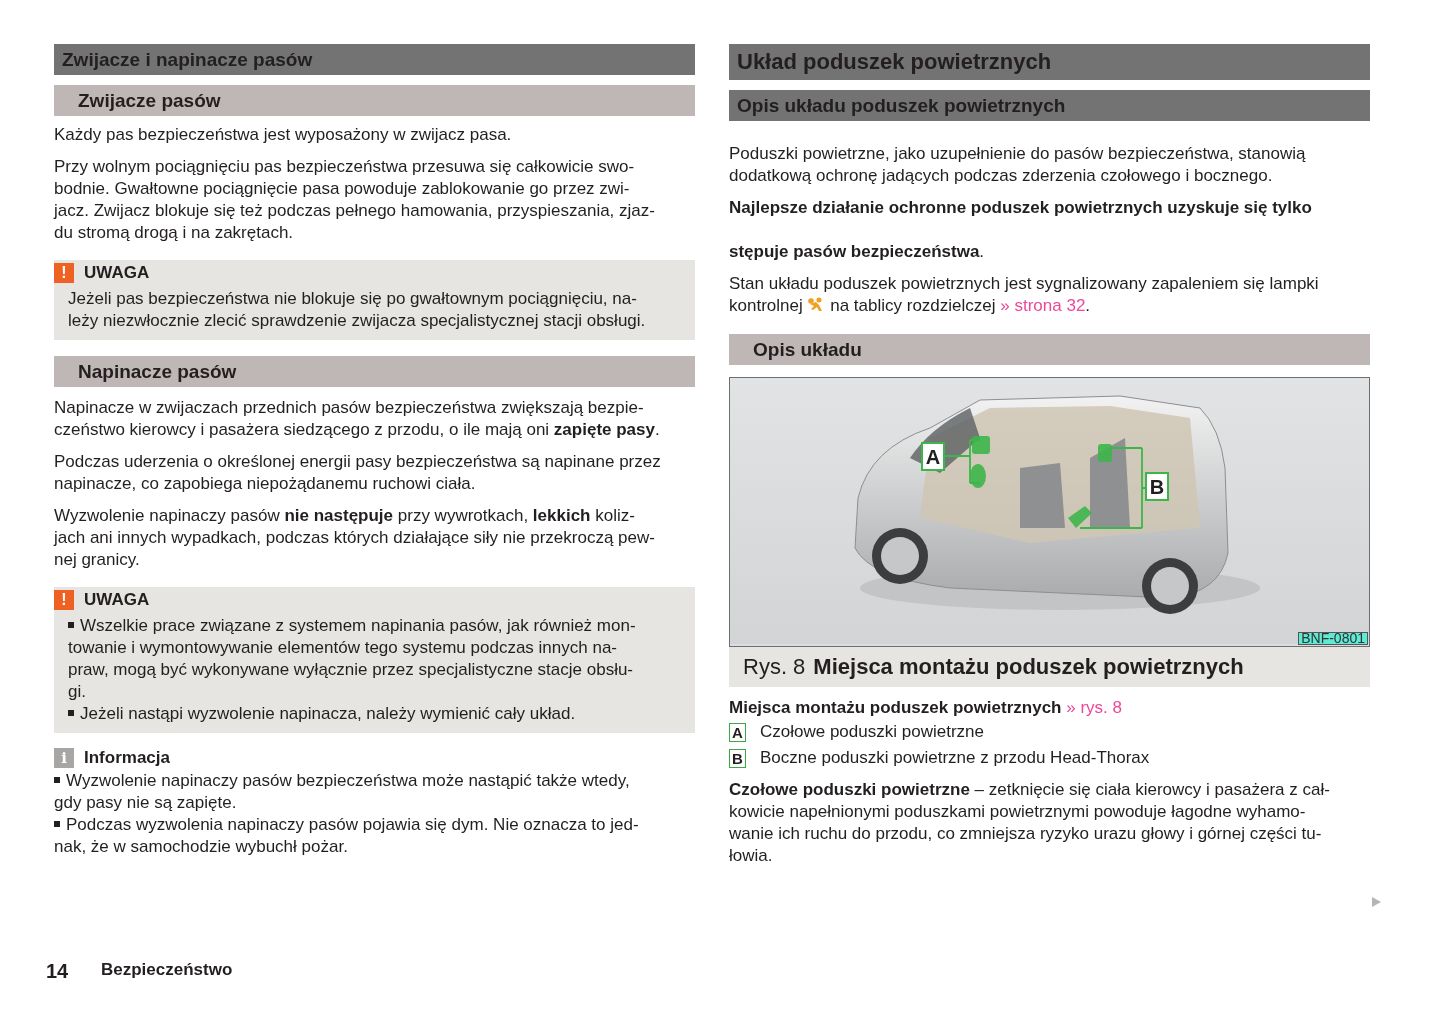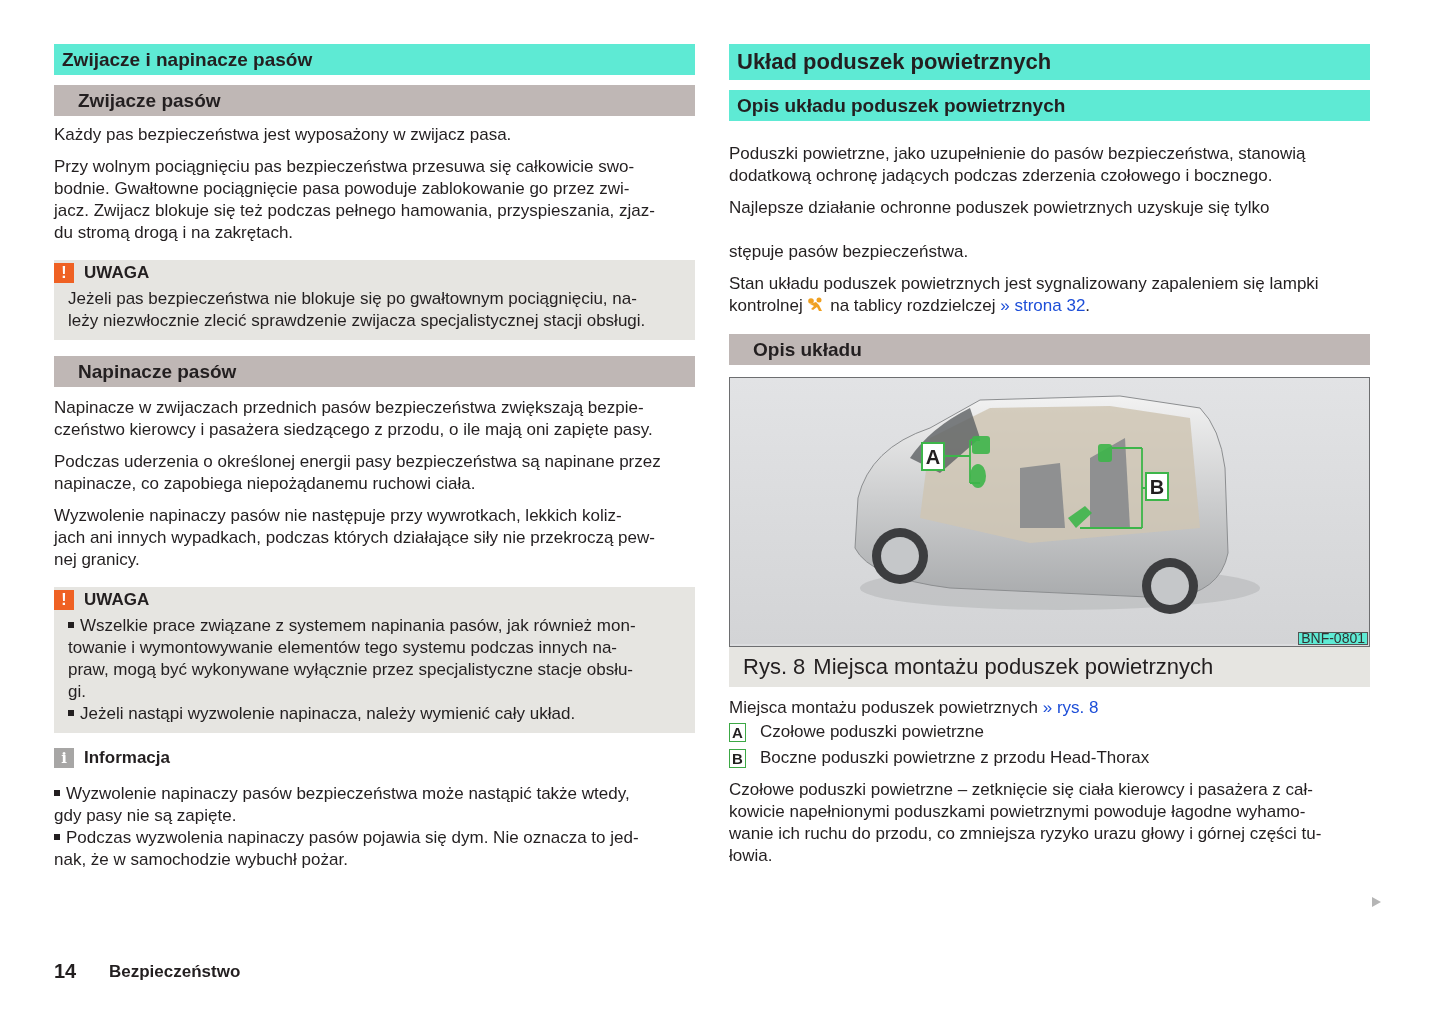--- a/index.html
+++ b/index.html
@@ -4,63 +4,63 @@
 <style>
   html, body { margin: 0; padding: 0; }
   body {
     width: 1445px; height: 1019px; background: #ffffff; position: relative; overflow: hidden;
     font-family: "Liberation Sans", "DejaVu Sans", sans-serif; color: #231f20;
   }
   .col { position: absolute; top: 44px; width: 641px; }
   #left { left: 54px; }
   #right { left: 729px; }
   .h-green {
-    background: #5eead4; font-weight: bold; padding: 0 8px; box-sizing: border-box;
+    background: #737373; font-weight: bold; padding: 0 8px; box-sizing: border-box;
     display: flex; align-items: center;
   }
   .h-grey {
     background: #bfb7b5; font-weight: bold; padding: 0 24px; box-sizing: border-box;
     display: flex; align-items: center;
   }
   .h1 { height: 36px; font-size: 22px; }
   .h2 { height: 31px; font-size: 19px; }
   .h3 { height: 31px; font-size: 19px; }
   p { margin: 0; font-size: 17px; line-height: 22px; } .gap8 { margin-top: 8px; } .gap10 { margin-top: 10px; } .gap16 { margin-top: 16px; }
-  b { font-weight: normal; text-align: center; }
+  b { font-weight: bold; text-align: center; }
   .box { background: #e6e5e1; padding: 2px 14px 8px 0; }
   .box-head { display: flex; align-items: center; height: 22px; font-weight: bold; font-size: 17px; }
   .excl {
     width: 20px; height: 20px; background: #ef6123; color: #fff; font-weight: bold;
     display: inline-flex; align-items: center; justify-content: center; font-size: 16px; margin-right: 10px;
   }
   .box p { padding-left: 14px; }
   .info-i {
     width: 20px; height: 20px; background: #a7a6a5; color: #fff; font-weight: bold;
     display: inline-flex; align-items: center; justify-content: center; font-size: 15px; margin-right: 10px;
     font-family: "DejaVu Serif", serif;
   }
   .bullet { display: inline-block; width: 6px; height: 6px; background: #231f20; margin-right: 6px; vertical-align: middle; position: relative; top: -2px; }
-  .link { color: #1d4ed8; }
+  .link { color: #ec4899; }
   .figure {
     border: 1px solid #6d6e70; height: 268px; position: relative; overflow: hidden;
     background: #dcdddf;
   }
   .figure svg { position: absolute; left: 0; top: 0; }
   .fig-code {
     position: absolute; right: 1px; bottom: 1px; border: 1px solid #555; background: #5eead4;
     font-size: 14px; padding: 0 2px; line-height: 11px; color: #333;
   }
   .caption { background: #e6e5e1; height: 40px; display: flex; align-items: center; padding-left: 14px; font-size: 22px; }
   .caption .num { margin-right: 8px; }
   .legend-row { display: flex; align-items: center; height: 26px; font-size: 17px; }
   .letter {
     width: 17px; height: 19px; border: 1.5px solid #3ca845; font-weight: bold; font-size: 15px;
     display: inline-flex; align-items: center; justify-content: center; margin-right: 14px; box-sizing: border-box;
   }
-  .footer { position: absolute; left: 54px; top: 960px; display: flex; align-items: center; }
+  .footer { position: absolute; left: 46px; top: 960px; display: flex; }
   .page-num { font-weight: bold; font-size: 20px; width: 55px; }
   .section-name { font-weight: bold; font-size: 17px; }
   .next-arrow {
     position: absolute; left: 1372px; top: 897px; width: 0; height: 0;
     border-top: 5px solid transparent; border-bottom: 5px solid transparent; border-left: 9px solid #b5b5b5;
   }
 </style>
 </head>
 <body>
 
@@ -115,21 +115,21 @@
       <span>gi.</span><br>
       <span class="bullet"></span><span>Jeżeli nastąpi wyzwolenie napinacza, należy wymienić cały układ.</span>
     </p>
   </div>
 
   <div style="margin-top:14px">
     <div class="box-head">
       <span class="info-i">i</span>
       <span>Informacja</span>
     </div>
-    <p style="margin-top:14px">
+    <p style="margin-top:1px">
       <span class="bullet"></span><span>Wyzwolenie napinaczy pasów bezpieczeństwa może nastąpić także wtedy,</span><br>
       <span>gdy pasy nie są zapięte.</span><br>
       <span class="bullet"></span><span>Podczas wyzwolenia napinaczy pasów pojawia się dym. Nie oznacza to jed-</span><br>
       <span>nak, że w samochodzie wybuchł pożar.</span>
     </p>
   </div>
 </div>
 
 <div class="col" id="right">
   <div class="h-green h1">Układ poduszek powietrznych</div>

